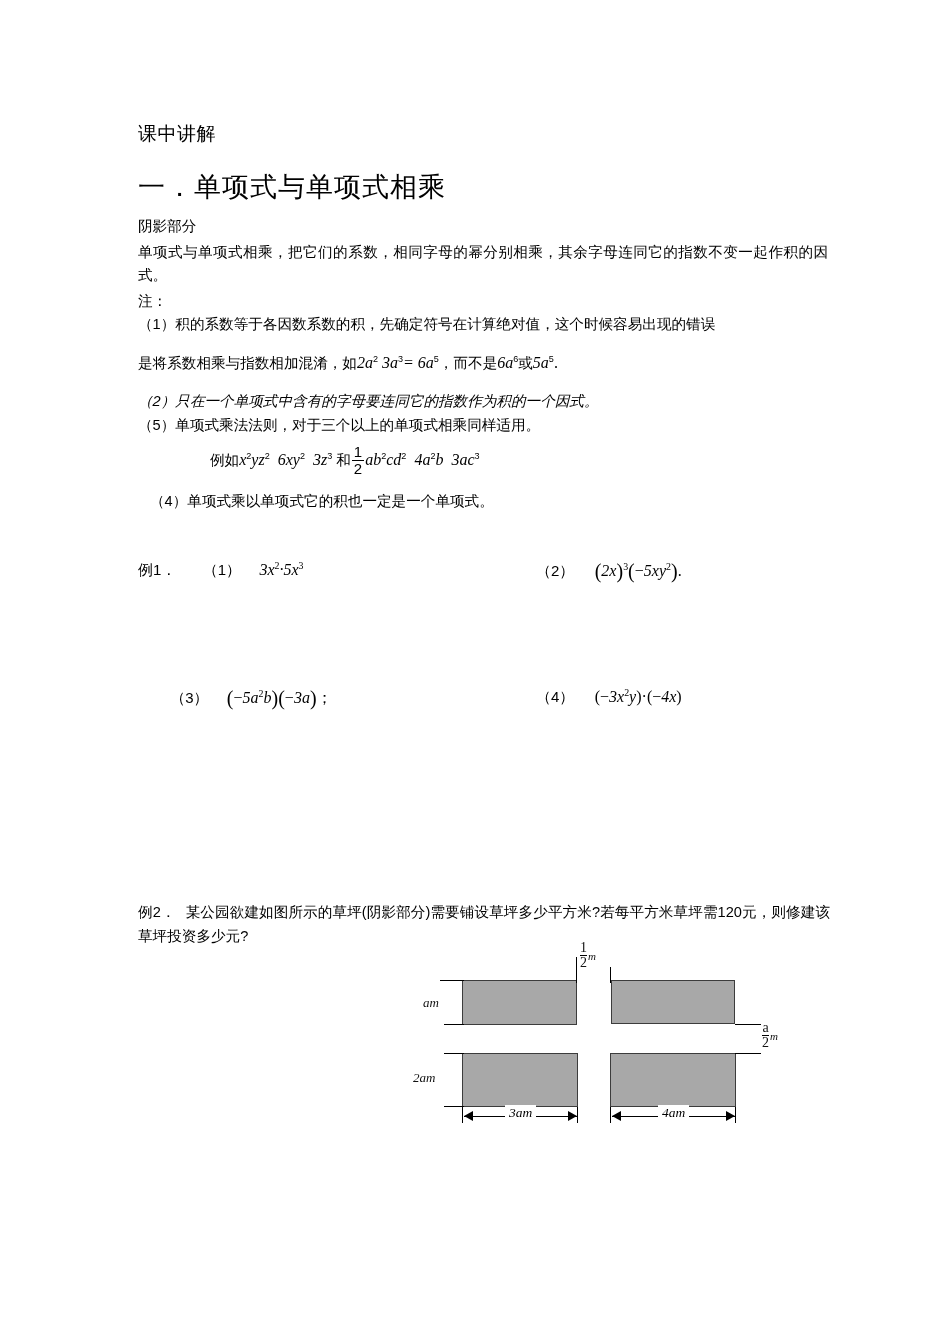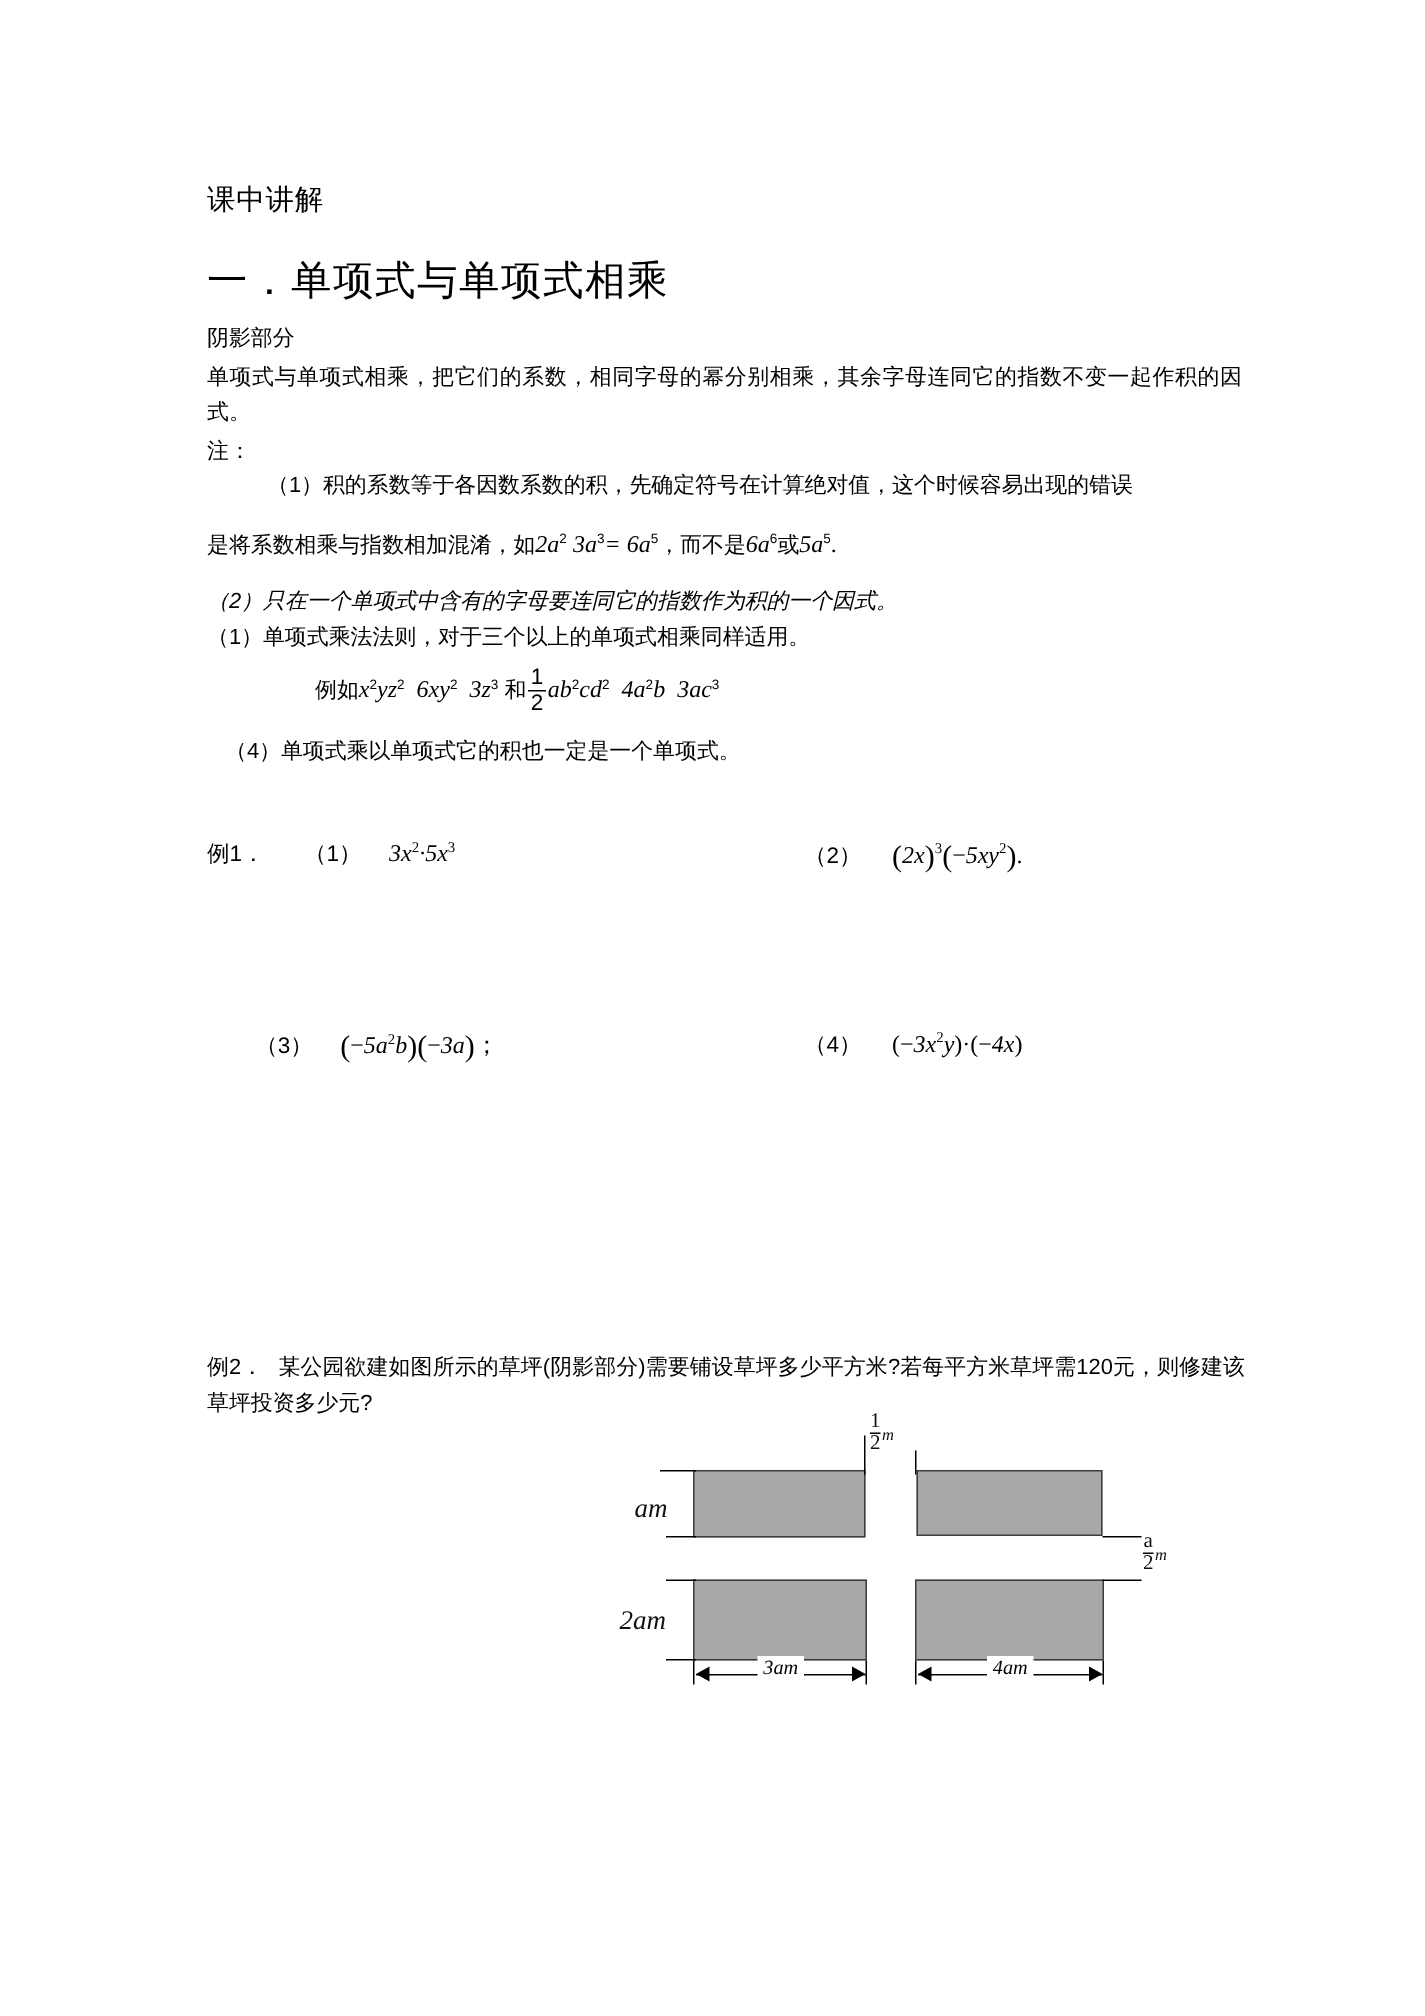--- a/index.html
+++ b/index.html
@@ -85,21 +85,21 @@
     font-size: 15px;
     line-height: 1.02;
     margin: 0 1px;
     position: relative;
     top: -1px;
   }
   .frac .num { display: block; padding: 0 2px; }
   .frac .den { display: block; padding: 0 2px; border-top: 1.1px solid #000; }
 
   
-  .note-1 { top: 313px; margin-left: 40px; }
+  .note-1 { top: 313px; }
   .note-1b { top: 348px; }
   .note-2 { top: 390px; font-style: italic; }
   .note-3 { top: 414px; }
   .note-eg { top: 445px; left: 72px; width: 640px; }
   .note-4 { top: 490px; margin-left: 12px; }
 
   
   .ex-row {
     position: absolute;
     left: 0;
@@ -157,21 +157,21 @@
     position: absolute;
     background: #000;
   }
   .tick.h { height: 1.4px; }
   .tick.v { width: 1.4px; }
 
   .lbl {
     position: absolute;
     font-family: "Liberation Serif", "DejaVu Serif", serif;
     font-style: italic;
-    font-size: 18px;
+    font-size: 13px;
     white-space: nowrap;
     color: #111;
   }
   .lbl-frac {
     position: absolute;
     font-family: "Liberation Serif", "DejaVu Serif", serif;
     font-size: 13px;
     white-space: nowrap;
     color: #111;
   }
@@ -239,21 +239,21 @@
     <div class="blk" style="top:215px;">阴影部分</div>
     <div class="blk" style="top:241px; line-height:23px;">单项式与单项式相乘，把它们的系数，相同字母的幂分别相乘，其余字母连同它的指数不变一起作积的因式。</div>
     <div class="blk" style="top:290px;">注：</div>
 
     <div class="blk note-1">（1）积的系数等于各因数系数的积，先确定符号在计算绝对值，这个时候容易出现的错误</div>
     <div class="blk note-1b">
       <span>是将系数相乘与指数相加混淆，如</span><span class="m">2a</span><sup class="en">2</sup><span class="mn">&nbsp;</span><span class="m">3a</span><sup class="en">3</sup><span class="m">= 6a</span><sup class="en">5</sup><span>，而不是</span><span class="m">6a</span><sup class="en">6</sup><span>或</span><span class="m">5a</span><sup class="en">5</sup><span class="mn">.</span>
     </div>
 
     <div class="blk note-2">（2）只在一个单项式中含有的字母要连同它的指数作为积的一个因式。</div>
-    <div class="blk note-3">（1）单项式乘法法则，对于三个以上的单项式相乘同样适用。</div>
+    <div class="blk note-3">（5）单项式乘法法则，对于三个以上的单项式相乘同样适用。</div>
 
     <div class="blk note-eg">
       <span>例如</span><span class="m">x</span><sup class="en">2</sup><span class="m">yz</span><sup class="en">2</sup><span class="mn">&nbsp;&nbsp;</span><span class="m">6xy</span><sup class="en">2</sup><span class="mn">&nbsp;&nbsp;</span><span class="m">3z</span><sup class="en">3</sup><span class="mn">&nbsp;</span><span>和</span><span class="frac"><span class="num">1</span><span class="den">2</span></span><span class="m">ab</span><sup class="en">2</sup><span class="m">cd</span><sup class="en">2</sup><span class="mn">&nbsp;&nbsp;</span><span class="m">4a</span><sup class="en">2</sup><span class="m">b</span><span class="mn">&nbsp;&nbsp;</span><span class="m">3ac</span><sup class="en">3</sup>
     </div>
 
     <div class="blk note-4">（4）单项式乘以单项式它的积也一定是一个单项式。</div>
 
     <div class="ex-row ex1">
       <div class="lcol">
         <span>例1．</span>

